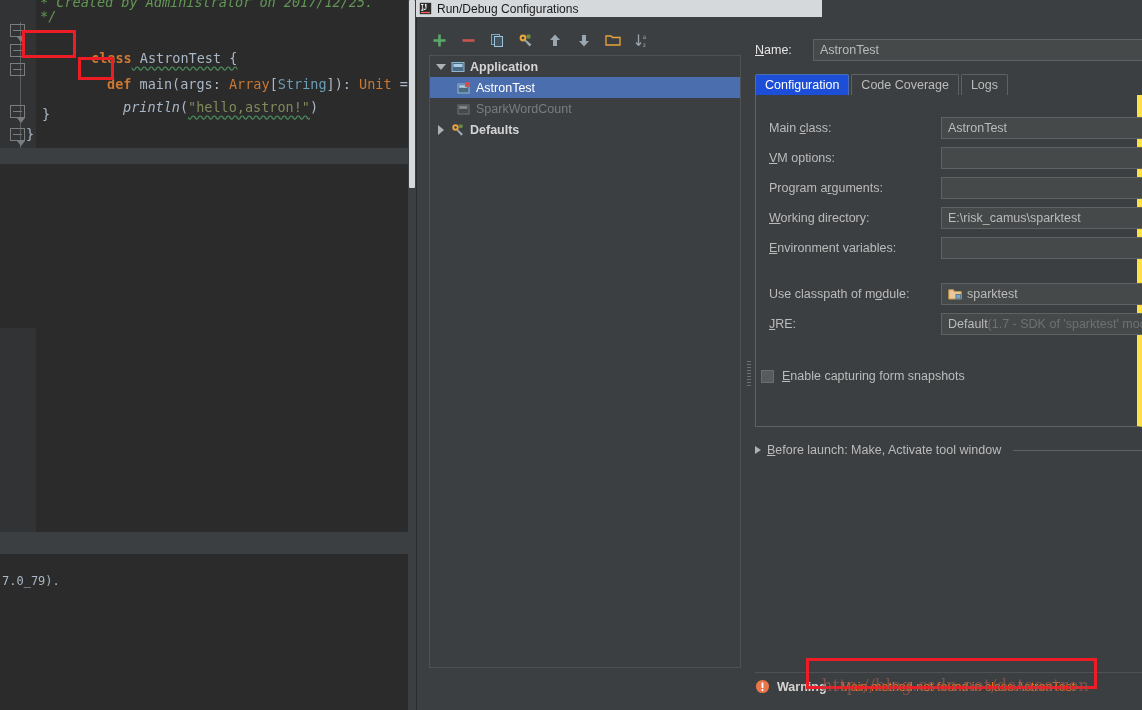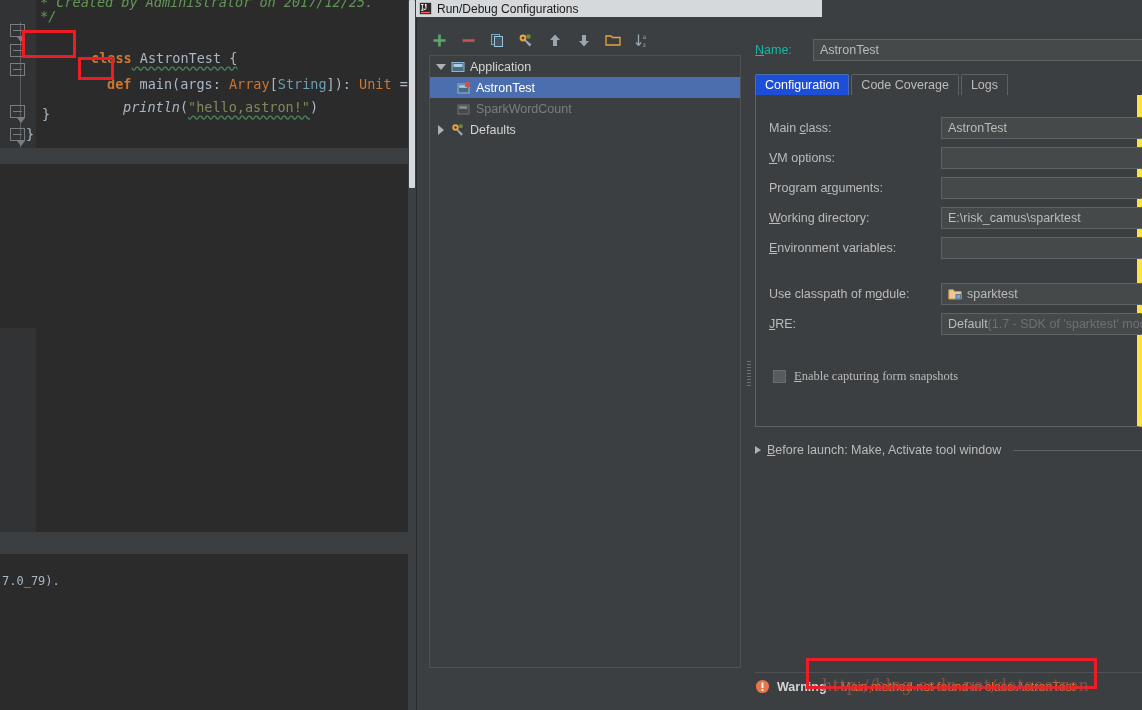--- a/index.html
+++ b/index.html
@@ -147,21 +147,21 @@
     overflow: hidden;
   }
   .tree-row {
     position: relative; height: 21px;
     display: flex; align-items: center; gap: 5px;
     padding-left: 6px; font-size: 12.5px; color: #bbbbbb;
   }
   .tree-row.level2 { padding-left: 27px; }
   .tree-row.selected { background: #4b6eaf; color: #ffffff; }
   .tree-row.dim { color: #7a7d80; }
-  .tree-row.bold { font-weight: normal; color: #d4d4d4; }
+  .tree-row.bold { font-weight: bold; color: #d4d4d4; }
   .twisty {
     width: 10px; height: 10px; flex: none; position: relative;
   }
   .twisty.open::after {
     content: ""; position: absolute; left: 0; top: 2px;
     border-left: 5px solid transparent; border-right: 5px solid transparent;
     border-top: 6px solid #aeb0b2;
   }
   .twisty.closed::after {
     content: ""; position: absolute; left: 2px; top: 0;
@@ -183,21 +183,21 @@
 
   
   #form-area {
     position: absolute; left: 338px; top: 10px; width: 388px; height: 640px;
   }
   #name-row {
     position: absolute; left: 0; top: 12px; width: 388px; height: 22px;
     display: flex; align-items: center;
   }
   #name-label {
-    width: 58px; font-size: 12.5px; color: #14b8a6;
+    width: 58px; font-size: 12.5px; color: #e5e5e5;
   }
   .ul1 { text-decoration: underline; }
   .text-input {
     height: 22px; background: #45494a; border: 1px solid #5e6264;
     color: #bbbbbb; font-size: 12.5px;
     display: flex; align-items: center; padding-left: 6px;
     overflow: hidden; white-space: nowrap;
   }
   .text-input.empty { color: #6e7173; }
   #name-input { flex: 1; }
@@ -226,22 +226,22 @@
   .field-row {
     position: absolute; left: 13px; height: 22px;
     display: flex; align-items: center; width: 375px;
   }
   .field-label { width: 172px; font-size: 12.5px; color: #bbbbbb; }
   .field-input { flex: 1; }
   .field-input .path-hint { color: #6e7173; }
   .module-icon { width: 14px; height: 13px; flex: none; margin-right: 5px; }
 
   #checkbox-row {
-    position: absolute; left: 17px; top: 274px;
-    display: flex; align-items: center; gap: 8px; font-family: Liberation Serif, serif;
+    position: absolute; left: 5px; top: 274px;
+    display: flex; align-items: center; gap: 8px;
   }
   #checkbox-box {
     width: 13px; height: 13px; background: #585b5d;
     border: 1px solid #6b6e70;
   }
   #checkbox-label { font-size: 12.5px; color: #bbbbbb; }
 
   
   #before-launch {
     position: absolute; left: 338px; top: 424px; width: 388px; height: 18px;

